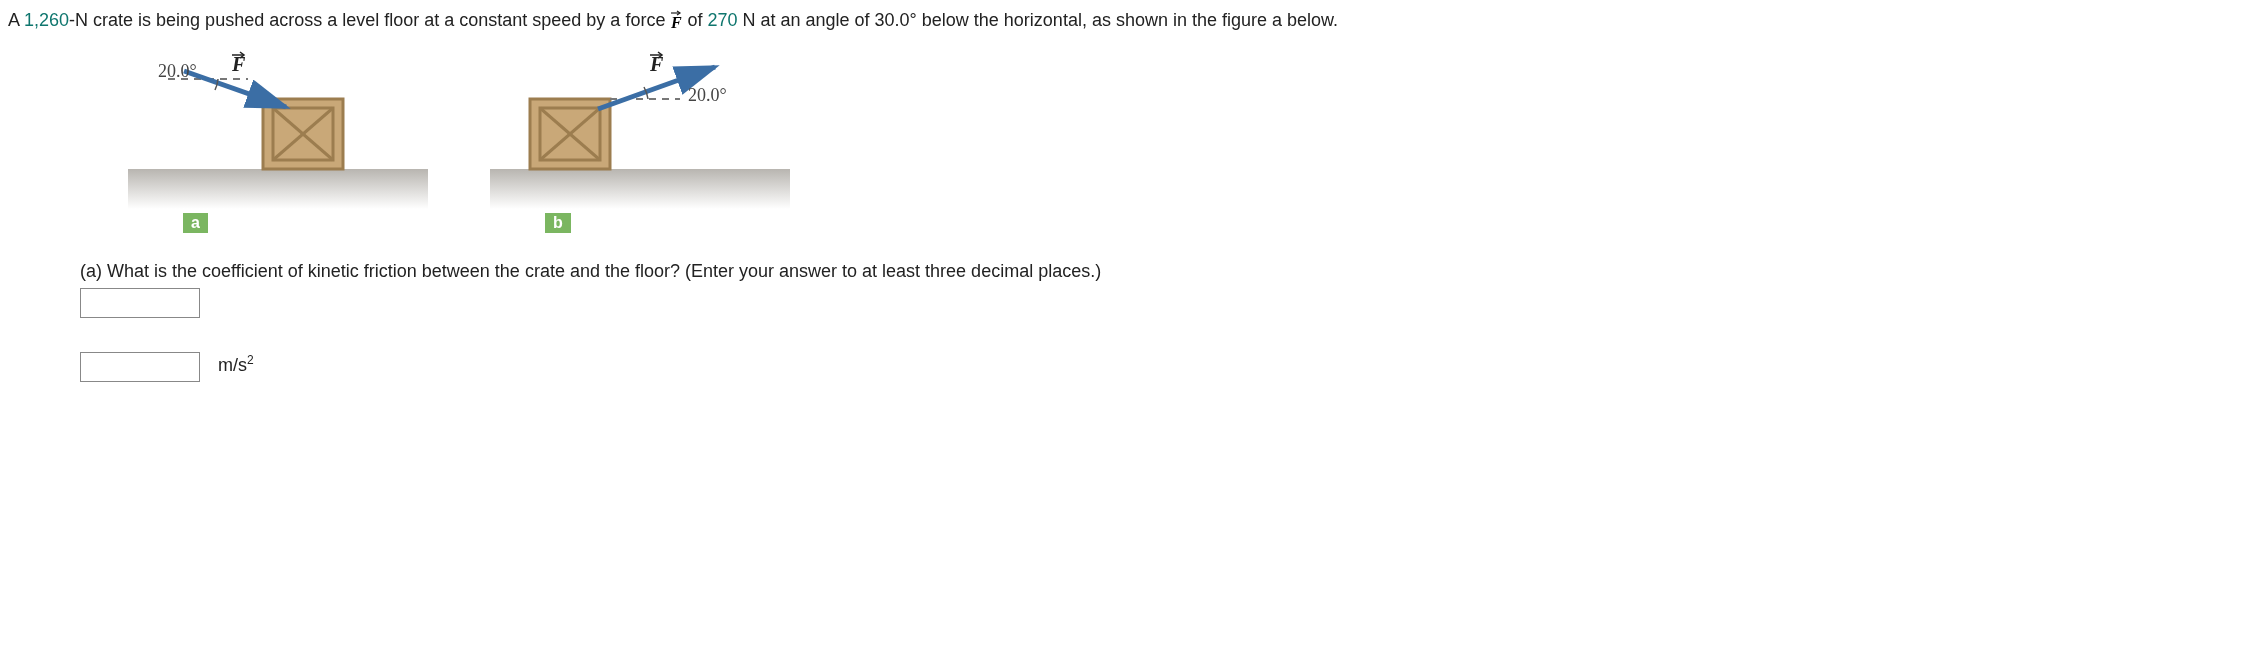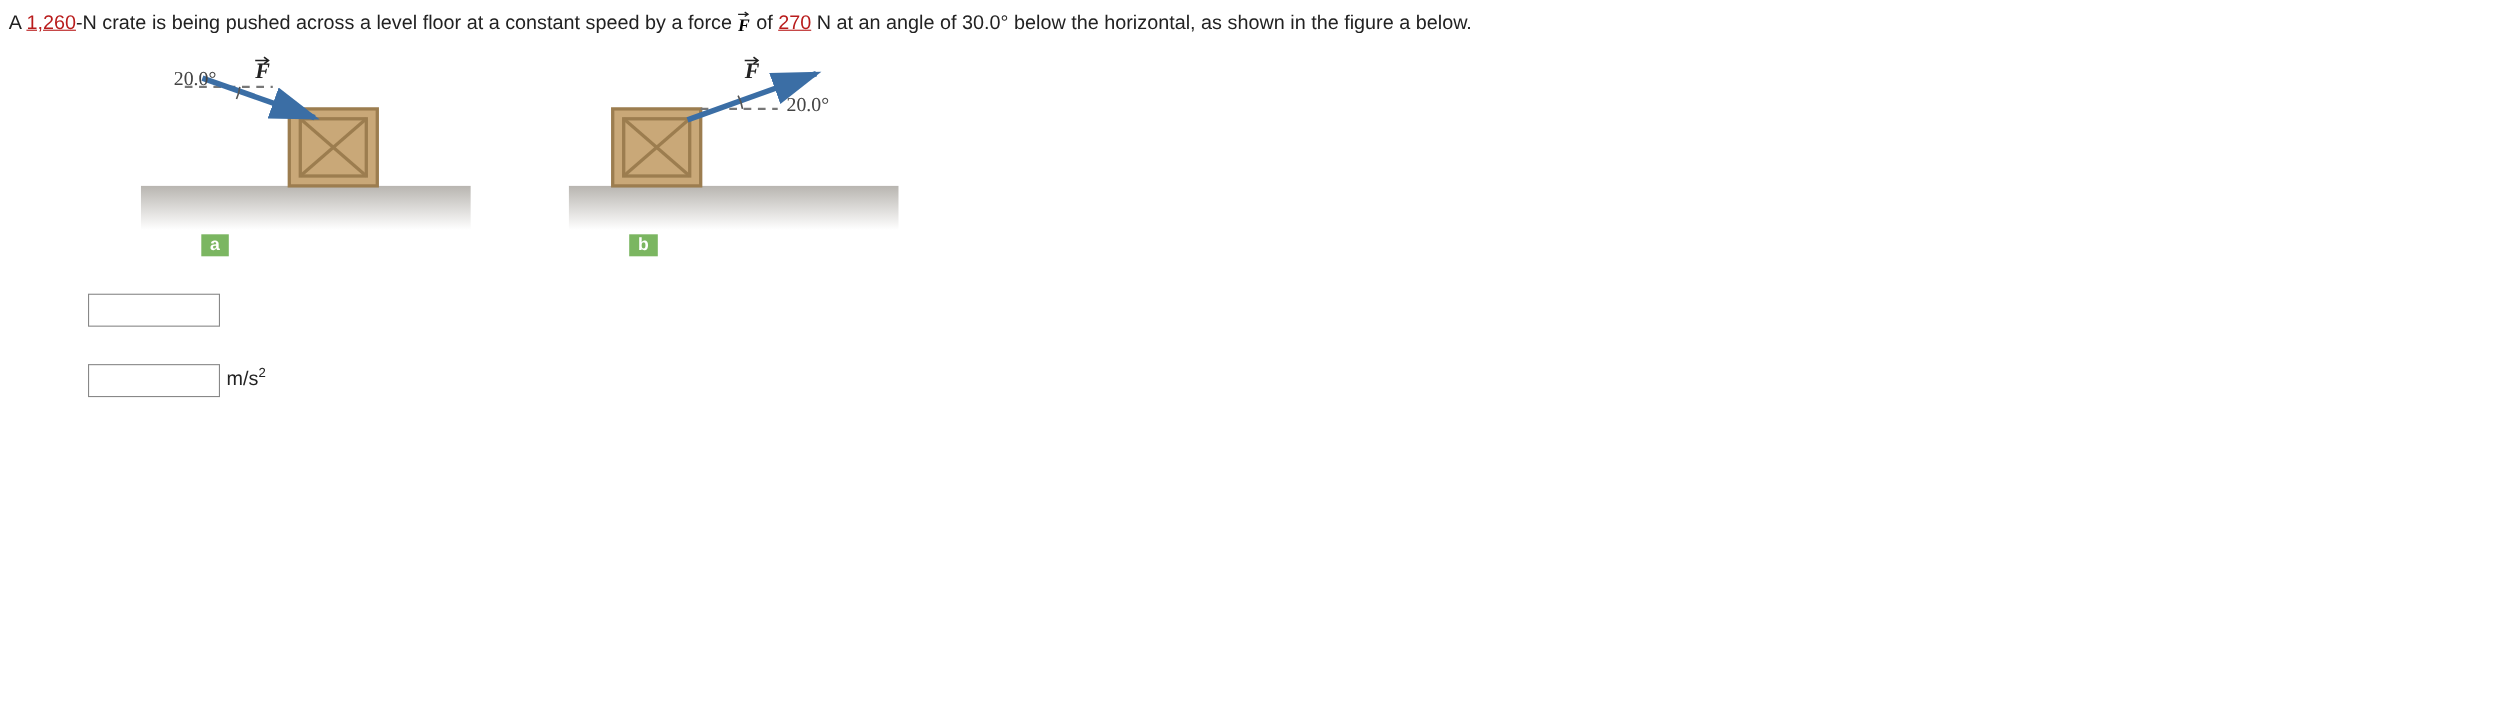--- a/index.html
+++ b/index.html
@@ -5,27 +5,27 @@
   body {
     font-family: Arial, Helvetica, sans-serif;
     font-size: 18px;
     color: #222;
     margin: 0;
     padding: 10px 8px;
     background: #fff;
     width: 2266px;
     box-sizing: border-box;
   }
-  .red { color: #b91c1c; text-decoration: underline; }
+  .red { color: #0f766e; }
   .problem-statement { margin-bottom: 8px; }
   .figures-row {
     display: flex;
     align-items: flex-start;
     margin: 18px 0 4px 120px;
-    gap: 89px;
+    gap: 62px;
   }
   .fig-col { display: flex; flex-direction: column; align-items: flex-start; }
   .fig-svg { width: 300px; height: 160px; display:block; }
   .fig-label {
     background: #7bb661;
     color: #fff;
     font-weight: bold;
     font-size: 16px;
     padding: 1px 8px;
     display: inline-block;
@@ -35,21 +35,21 @@
   .part { margin: 28px 0 0 72px; max-width: 2100px; }
   .answer-box {
     width: 110px;
     height: 24px;
     border: 1px solid #888;
     background:#fff;
     font-size: 16px;
     padding: 2px 4px;
     margin-top: 6px;
   }
-  .unit { font-size: 18px; margin-left: 6px; }
+  .unit { font-size: 18px; margin-left: 18px; }
   .unit sup { font-size: 12px; }
   .force-label { font-family: Georgia, 'Times New Roman', serif; font-style: italic; }
   .angle-label { font-family: Georgia, 'Times New Roman', serif; }
   .answer-row { display:flex; align-items:center; margin-top:6px; }
 </style>
 </head>
 <body>
 
 <div class="problem-statement">
   <span>A </span><span class="red">1,260</span><span>-N crate is being pushed across a level floor at a constant speed by a force </span><span class="force-label"><svg width="12" height="20" style="vertical-align:-4px;">
@@ -128,20 +128,21 @@
         <line x1="160" y1="6" x2="172" y2="6" stroke="#222" stroke-width="1.5"></line>
         <polyline points="168,3 172,6 168,9" fill="none" stroke="#222" stroke-width="1.5"></polyline>
         <text x="160" y="22" font-family="Georgia" font-style="italic" font-weight="bold" font-size="20" fill="#222">F</text>
       </g>
     </svg>
     <span class="fig-label">b</span>
   </div>
 </div>
 
 <div class="part">
+  <div>(a) What is the coefficient of kinetic friction between the crate and the floor? (Enter your answer to at least three decimal places.)</div>
   <input class="answer-box" type="text" style="">
 </div>
 
 <div class="part">
   <div class="answer-row">
     <input class="answer-box" type="text" style="">
     <span class="unit"><span>m/s</span><sup>2</sup></span>
   </div>
 </div>
 

